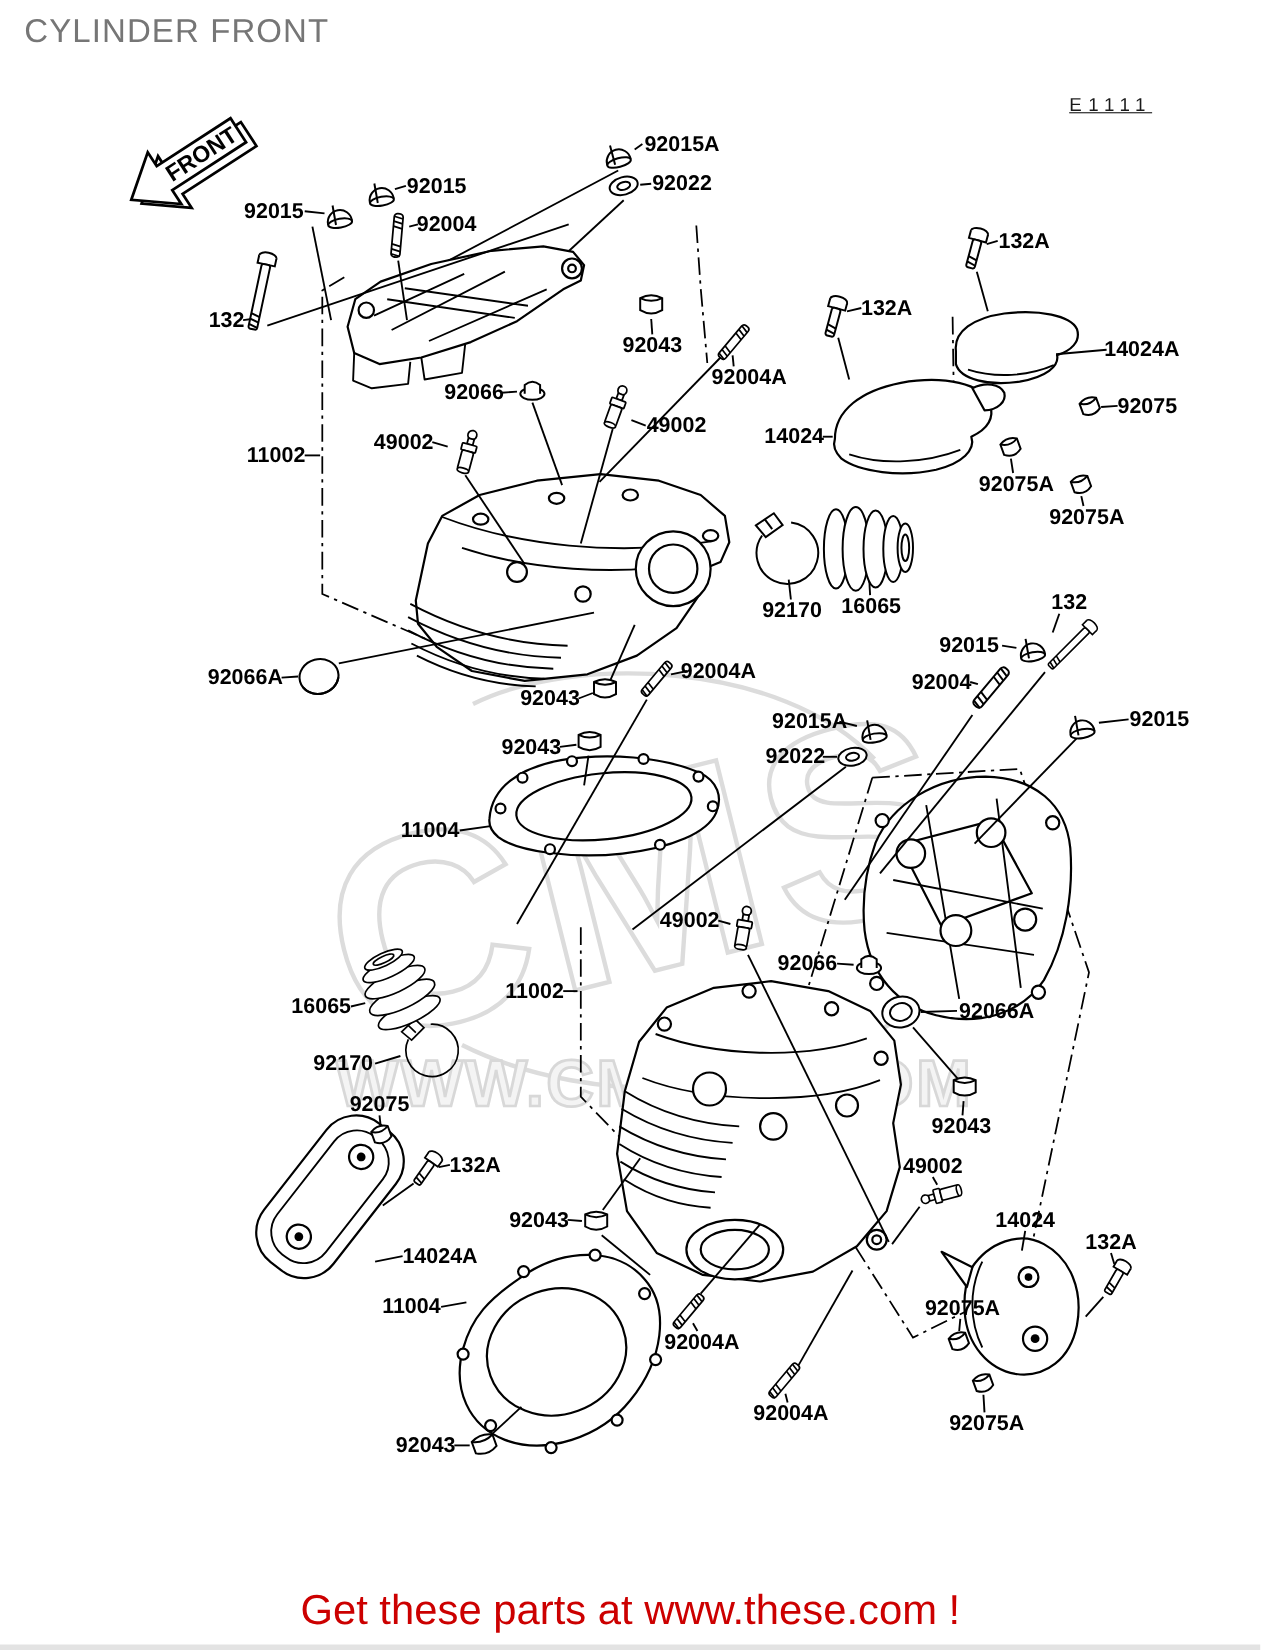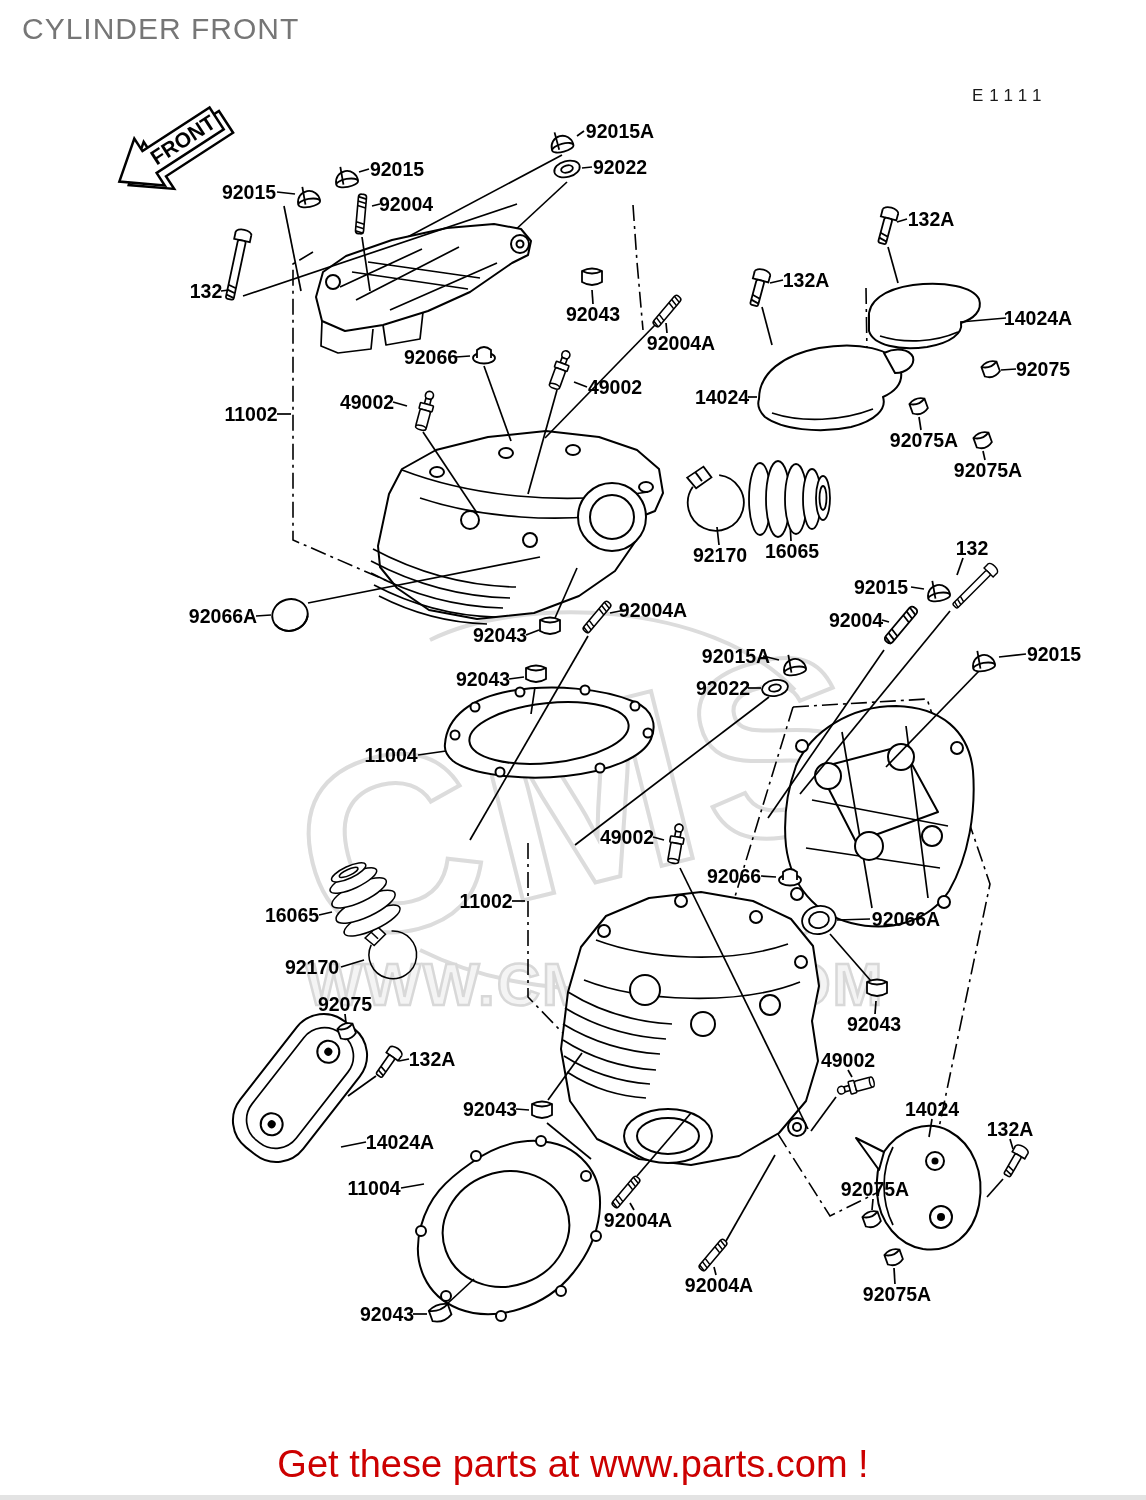--- a/index.html
+++ b/index.html
@@ -1,19 +1,19 @@
 <!DOCTYPE html>
 <html><head>
 <meta charset="utf-8">
 <style>
   html,body{margin:0;padding:0;background:#fff;}
   .canvas{position:relative;width:1146px;height:1500px;background:#ffffff;overflow:hidden;
           font-family:"Liberation Sans",sans-serif;}
   .title{position:absolute;left:22px;top:12px;font-size:30px;color:#767676;letter-spacing:1px;}
-  .code{position:absolute;left:972px;top:86px;font-size:17px;color:#1a1a1a;letter-spacing:6px;}
+  .code{position:absolute;left:972px;top:86px;font-size:17px;color:#1a1a1a;letter-spacing:6px;text-decoration:underline;}
   .footer{position:absolute;left:0;right:0;top:1443px;text-align:center;font-size:38px;color:#cc0000;}
   .bottom-edge{position:absolute;left:0;right:0;bottom:0;height:5px;background:#e3e3e3;}
   svg{position:absolute;left:0;top:0;}
   text.lb{font-family:"Liberation Sans",sans-serif;font-weight:bold;font-size:19.5px;fill:#000;
           text-anchor:middle;dominant-baseline:central;}
   .ld{stroke:#000;stroke-width:1.7;}
   .dd{fill:none;stroke:#000;stroke-width:1.6;stroke-dasharray:16 5 3 5;}
   .pt{fill:#fff;stroke:#000;stroke-width:2;stroke-linejoin:round;}
   .ln{fill:none;stroke:#000;stroke-width:1.7;stroke-linejoin:round;}
   .wms{fill:none;stroke:#dcdcdc;stroke-width:4;}
@@ -444,15 +444,15 @@
         <text x="638" y="1220" class="lb">92004A</text>
         <text x="719" y="1285" class="lb">92004A</text>
         <text x="387" y="1314" class="lb">92043</text>
         <text x="627" y="837" class="lb">49002</text>
         <text x="486" y="901" class="lb">11002</text>
       </g>
   </svg>
 
   <div class="title">CYLINDER FRONT</div>
   <div class="code">E1111</div>
-  <div class="footer">Get these parts at www.parts.com !</div>
+  <div class="footer">Get these parts at www.these.com !</div>
   <div class="bottom-edge"></div>
 </div>
 
 </body></html>

